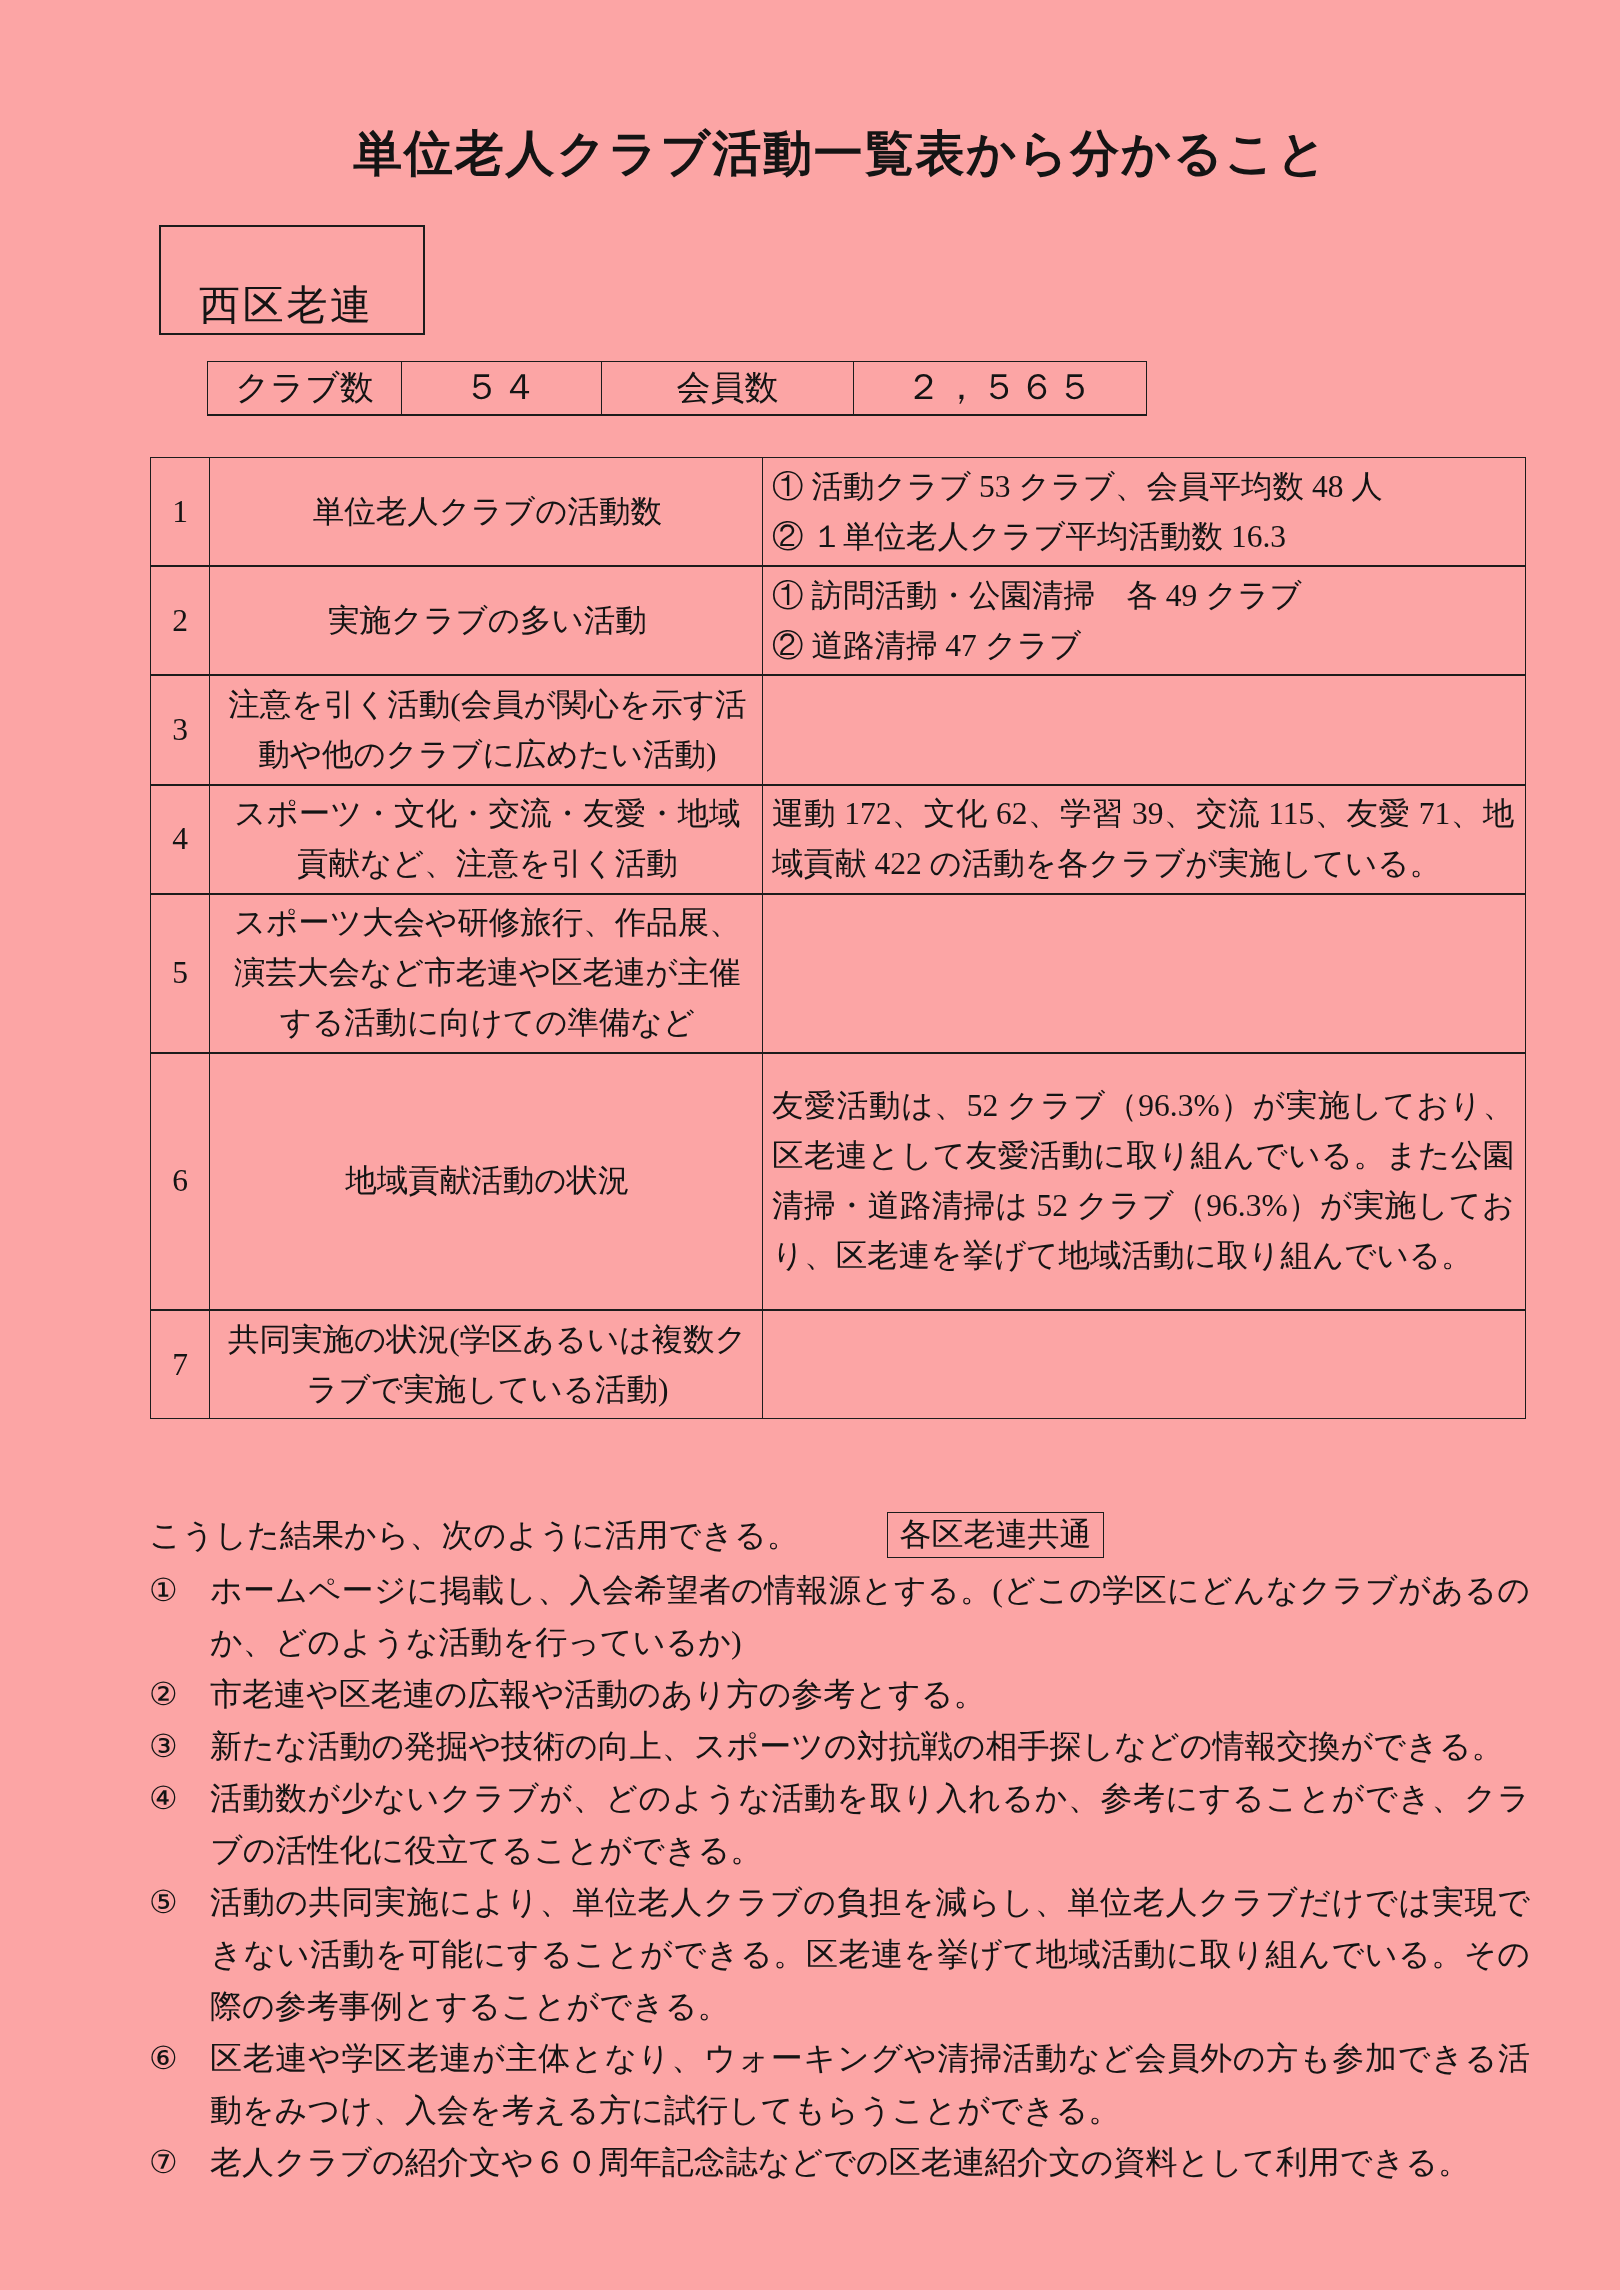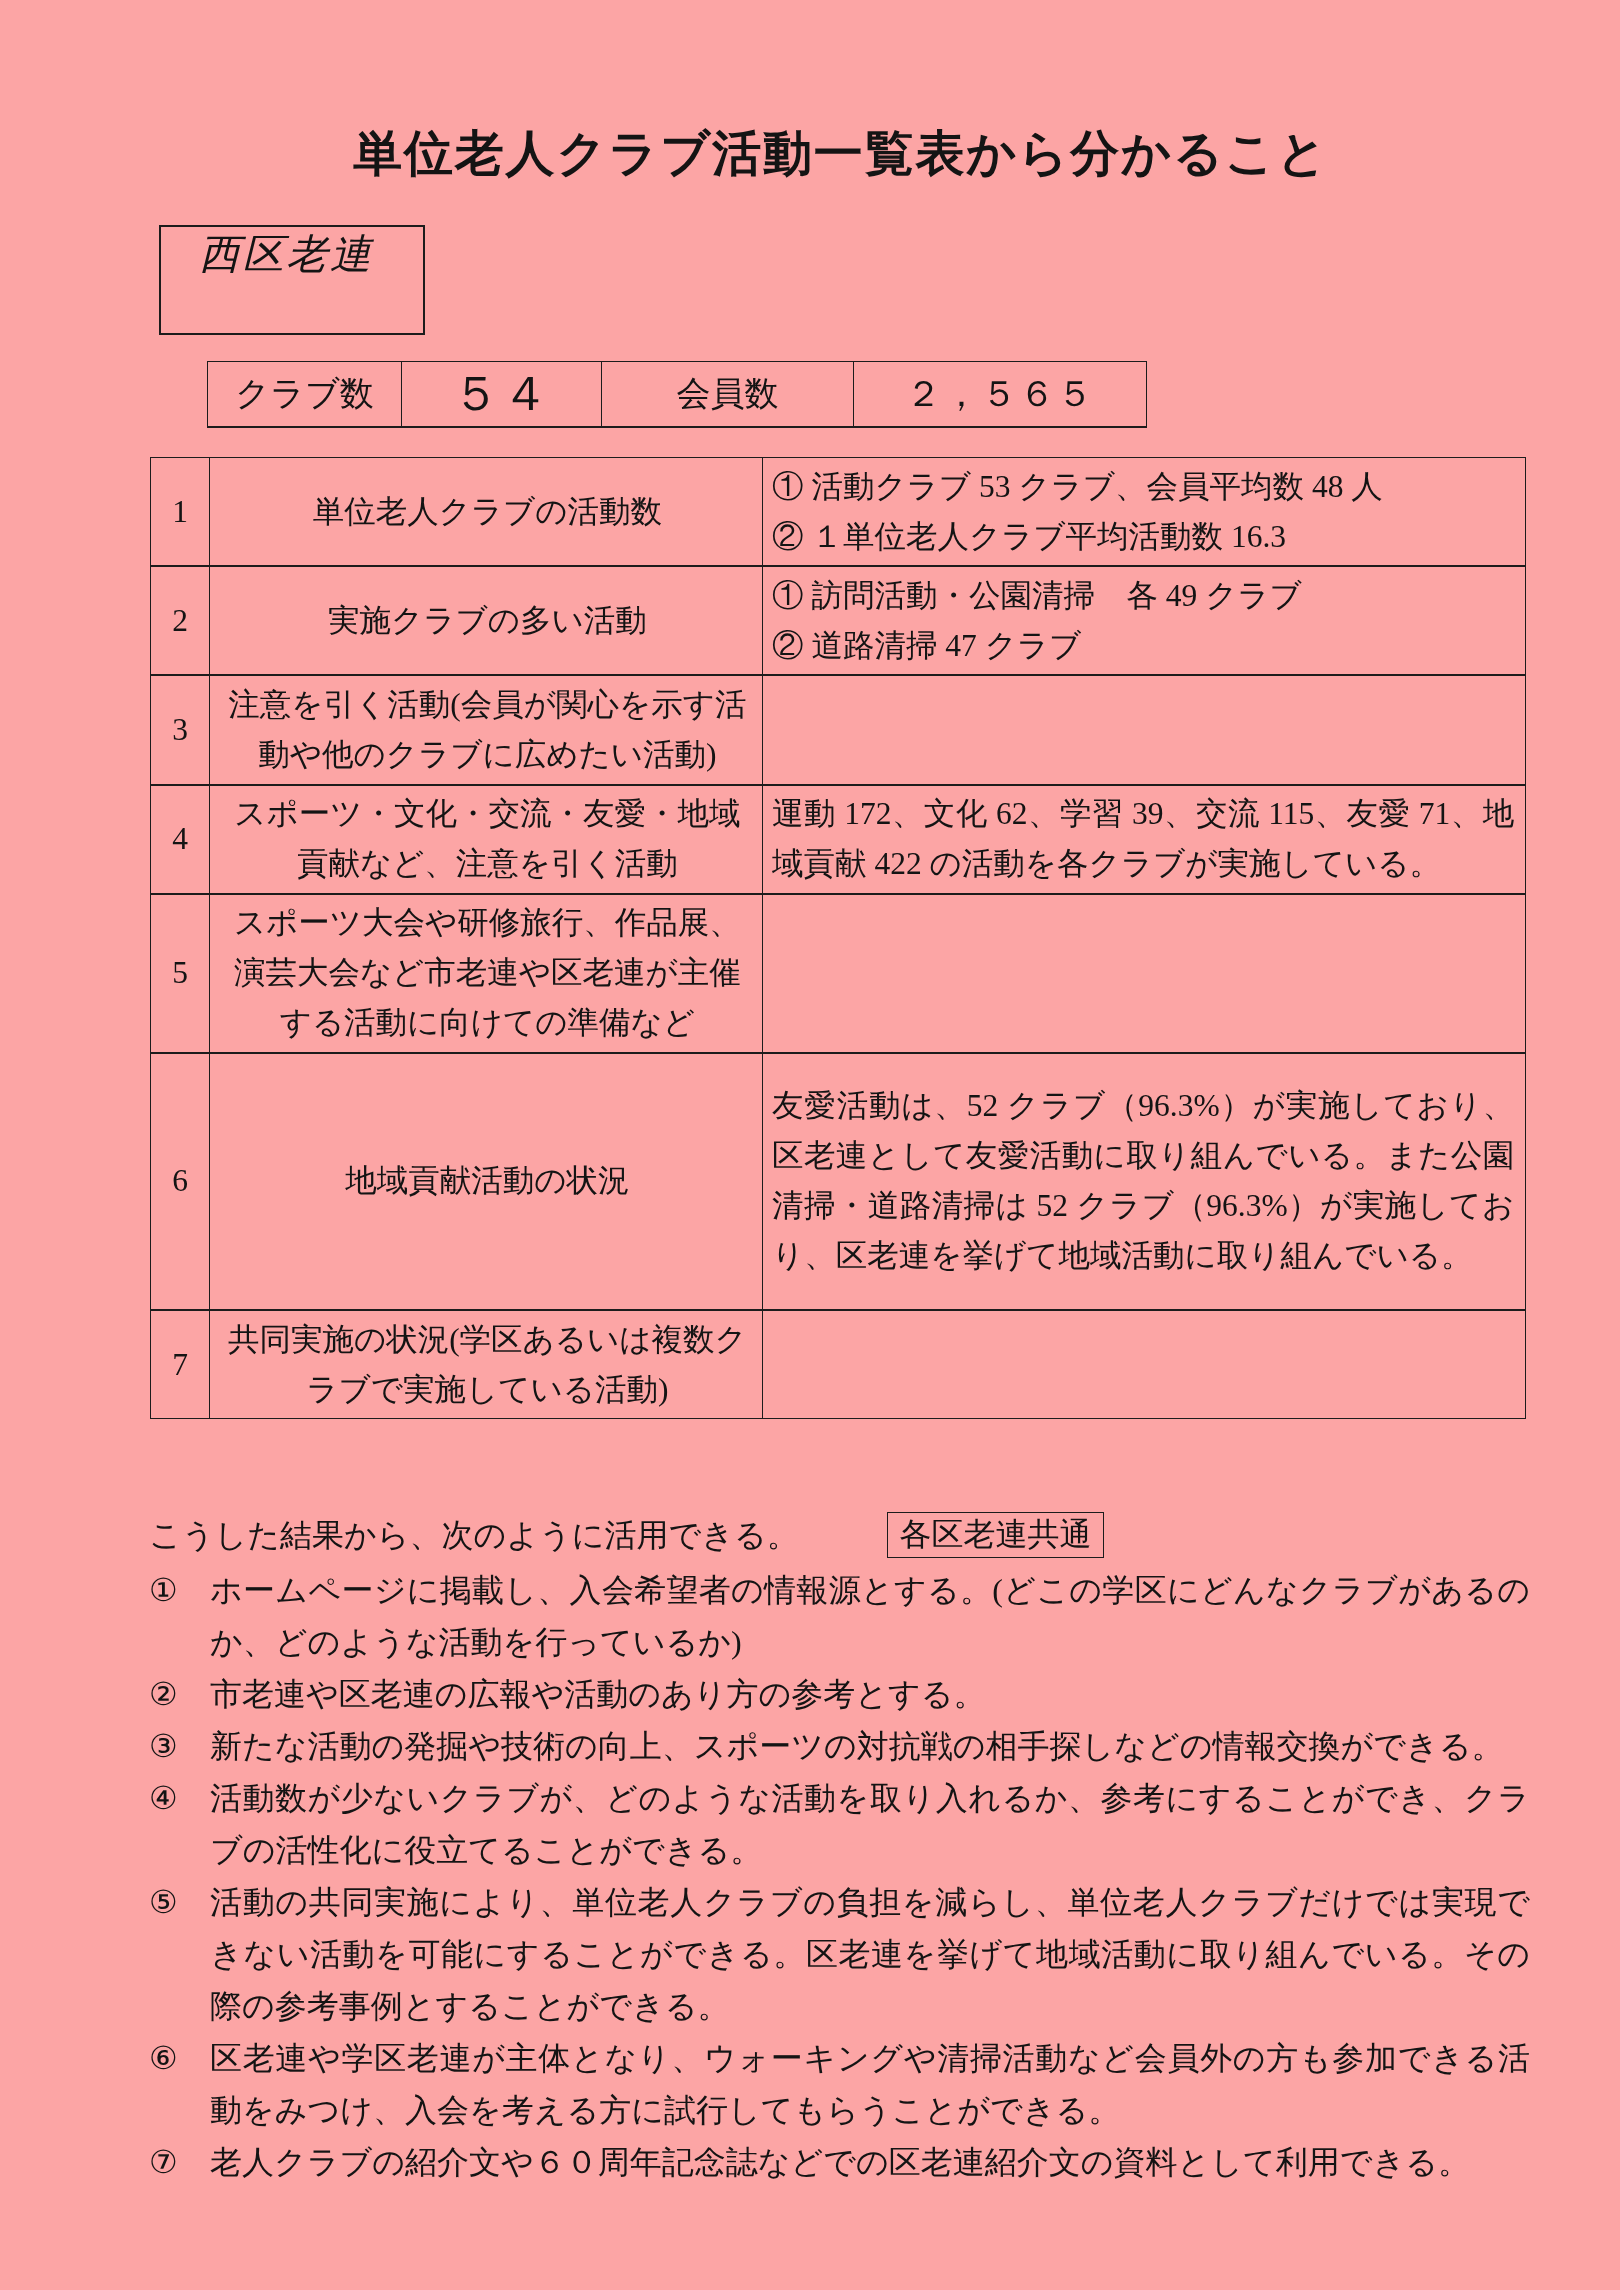--- a/index.html
+++ b/index.html
@@ -21,42 +21,42 @@
     font-size:49px;line-height:54px;
     letter-spacing:1.8px;
     white-space:nowrap;
   }
   
   .region-box{
     position:absolute;left:159px;top:225px;
     width:266px;height:110px;
     border:2.7px solid #1c1c1c;
     box-sizing:border-box;
-    display:flex;align-items:flex-start;font-style:italic;
+    display:flex;align-items:flex-end;
   }
   .region-box .region-label{
     font-size:41px;letter-spacing:2.7px;
     padding-left:38px;white-space:nowrap;
   }
   
   .stats{
     position:absolute;left:207px;top:361px;
     border-collapse:collapse;table-layout:fixed;
     font-family:"Liberation Sans","DejaVu Sans",sans-serif;
     font-size:34px;
   }
   .stats td{
     border:1.8px solid #1c1c1c;
     border-bottom-width:2.7px;
     height:53px;box-sizing:border-box;
     text-align:center;vertical-align:middle;
     padding:0;white-space:nowrap;
   }
   .stats .c0{width:194px;}
-  .stats .c1{width:200px;font-size:48px;letter-spacing:1.8px;}
+  .stats .c1{width:200px;font-size:36px;letter-spacing:1.8px;}
   .stats .c2{width:252px;}
   .stats .c3{width:293px;font-size:36px;letter-spacing:1.8px;}
   
   .main-table{
     position:absolute;left:150px;top:457px;
     width:1375px;
     border-collapse:collapse;table-layout:fixed;
     font-size:31.5px;
   }
   .main-table td{

